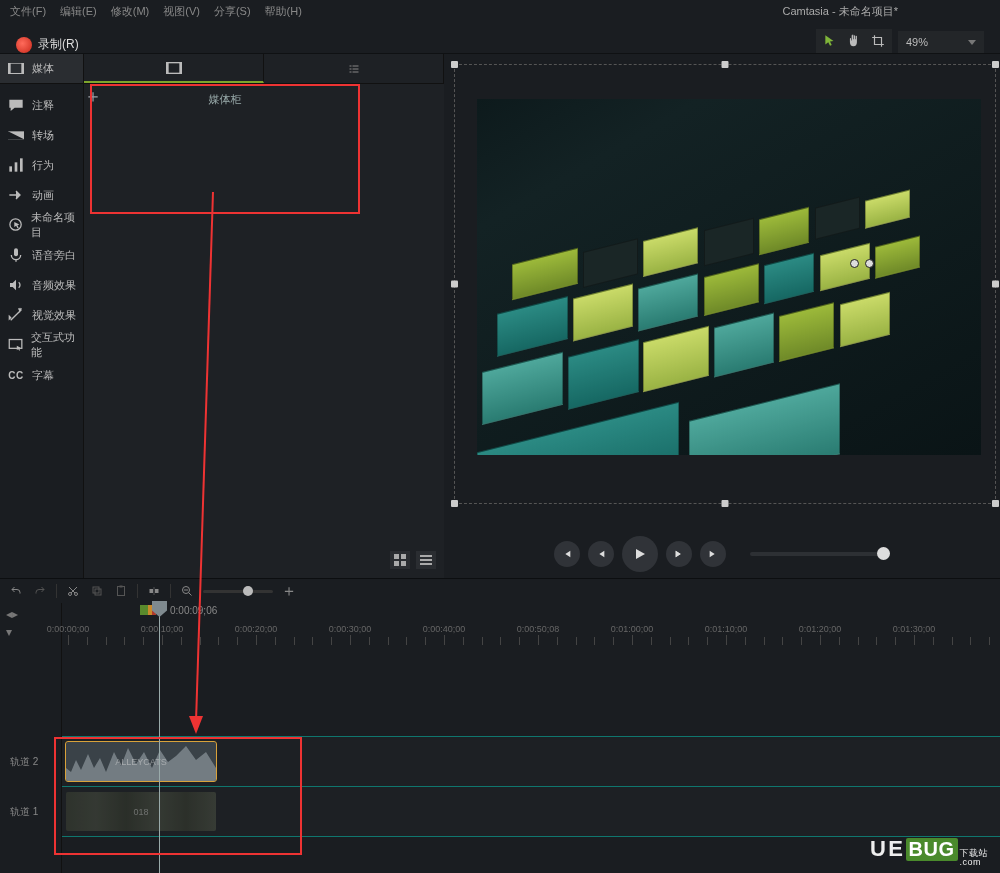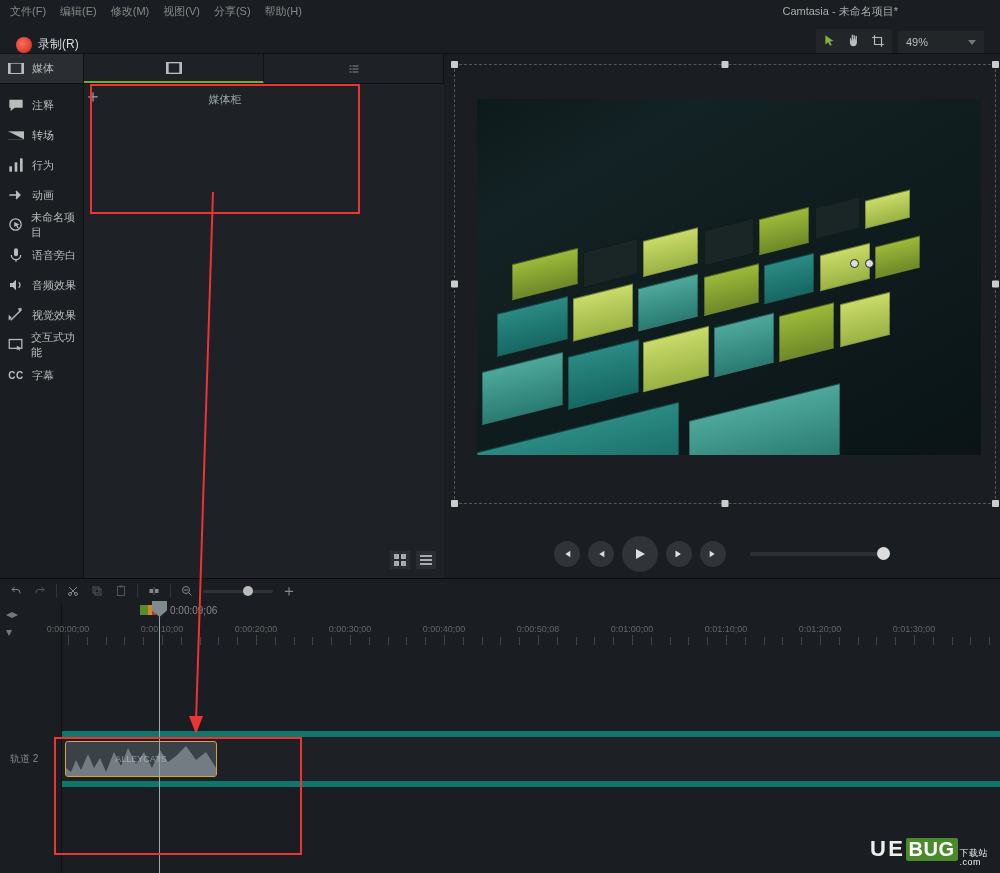--- a/index.html
+++ b/index.html
@@ -104,21 +104,21 @@
   .tl-tick-label { position: absolute; bottom: 11px; font-size: 9px; color: #666; transform: translateX(-50%); }
   .tl-markers { position: absolute; left: 78px; top: 2px; width: 20px; height: 10px; display: flex; }
   .tl-markers .m { width: 4px; height: 10px; }
   .tl-markers .mg { background: #5a8a2c; }
   .tl-markers .mo { background: #c98a2c; }
   .tl-markers .mr { background: #b03a2c; }
   .tl-playhead { position: absolute; left: 97px; top: 0; bottom: 0; width: 1px; background: #9aa; z-index: 5; }
   .tl-playhead .head { position: absolute; top: -2px; left: -7px; width: 15px; height: 16px; background: #7f8a8f; clip-path: polygon(0 0, 100% 0, 100% 60%, 50% 100%, 0 60%); }
   
   .tl-tracks { position: absolute; left: 0; right: 0; top: 42px; bottom: 0; }
-  .tl-track { height: 50px; position: relative; border-bottom: 6px solid #0f766e; background: #1d2024; }
+  .tl-track { height: 50px; position: relative; border-bottom: 1px solid #0f766e; background: #1d2024; }
   .tl-track.gap { height: 92px; background: #1a1d21; }
   .tl-track .label { position: absolute; left: -52px; top: 50%; transform: translateY(-50%); font-size: 10px; color: #888; }
   .tl-clip { position: absolute; top: 5px; bottom: 5px; background: #3a4248; border-radius: 2px; overflow: hidden; }
   .tl-clip.sel { outline: 1px solid #d9a23a; }
   .tl-clip .wave { position: absolute; inset: 0; opacity: 0.6; }
   .tl-clip .cname { position: absolute; left: 50%; top: 50%; transform: translate(-50%,-50%); font-size: 9px; color: rgba(220,220,220,0.5); }
   .tl-clip .thumbbg { position: absolute; inset: 0; background: linear-gradient(90deg,#3a3e34,#4a4e44,#2f3229,#4d5147,#33362d,#50544a); opacity: 0.5; }
   
   .red-box-tl { position: absolute; border: 2px solid #e33; left: -8px; width: 248px; top: 0; height: 118px; z-index: 10; pointer-events: none; }
   
@@ -537,20 +537,27 @@
         <div class="tl-track" style="position:relative">
           <span class="label">轨道 2</span>
           <div class="tl-clip sel" style="left:4px; width:150px;">
             <svg class="wave" viewBox="0 0 150 40" preserveAspectRatio="none">
                 <path fill="#9aa4aa" d="M0 40 L0 26 L5 30 L10 18 L15 28 L22 12 L28 26 L34 16 L40 30 L48 10 L55 24 L62 6 L70 22 L78 10 L86 26 L94 8 L102 20 L110 14 L120 4 L130 18 L140 10 L150 26 L150 40 Z"></path>
               </svg>
             <span class="cname">ALLEYCATS</span>
           </div>
           <div class="red-box-tl"></div>
         </div>
+        <div class="tl-track">
+          <span class="label">轨道 1</span>
+          <div class="tl-clip" style="left:4px; width:150px; opacity:0.75; background:#2f352c;">
+            <div class="thumbbg"></div>
+            <span class="cname">018</span>
+          </div>
+        </div>
       </div>
     </div>
   </div>
 </div>
 
 <svg class="arrow-overlay" style="left:0;top:0;width:1000px;height:873px;position:absolute;">
   <line x1="213" y1="192" x2="196" y2="722" stroke="#e33" stroke-width="2"></line>
   <polygon points="196,734 189,716 203,716" fill="#e33"></polygon>
 </svg>
 

